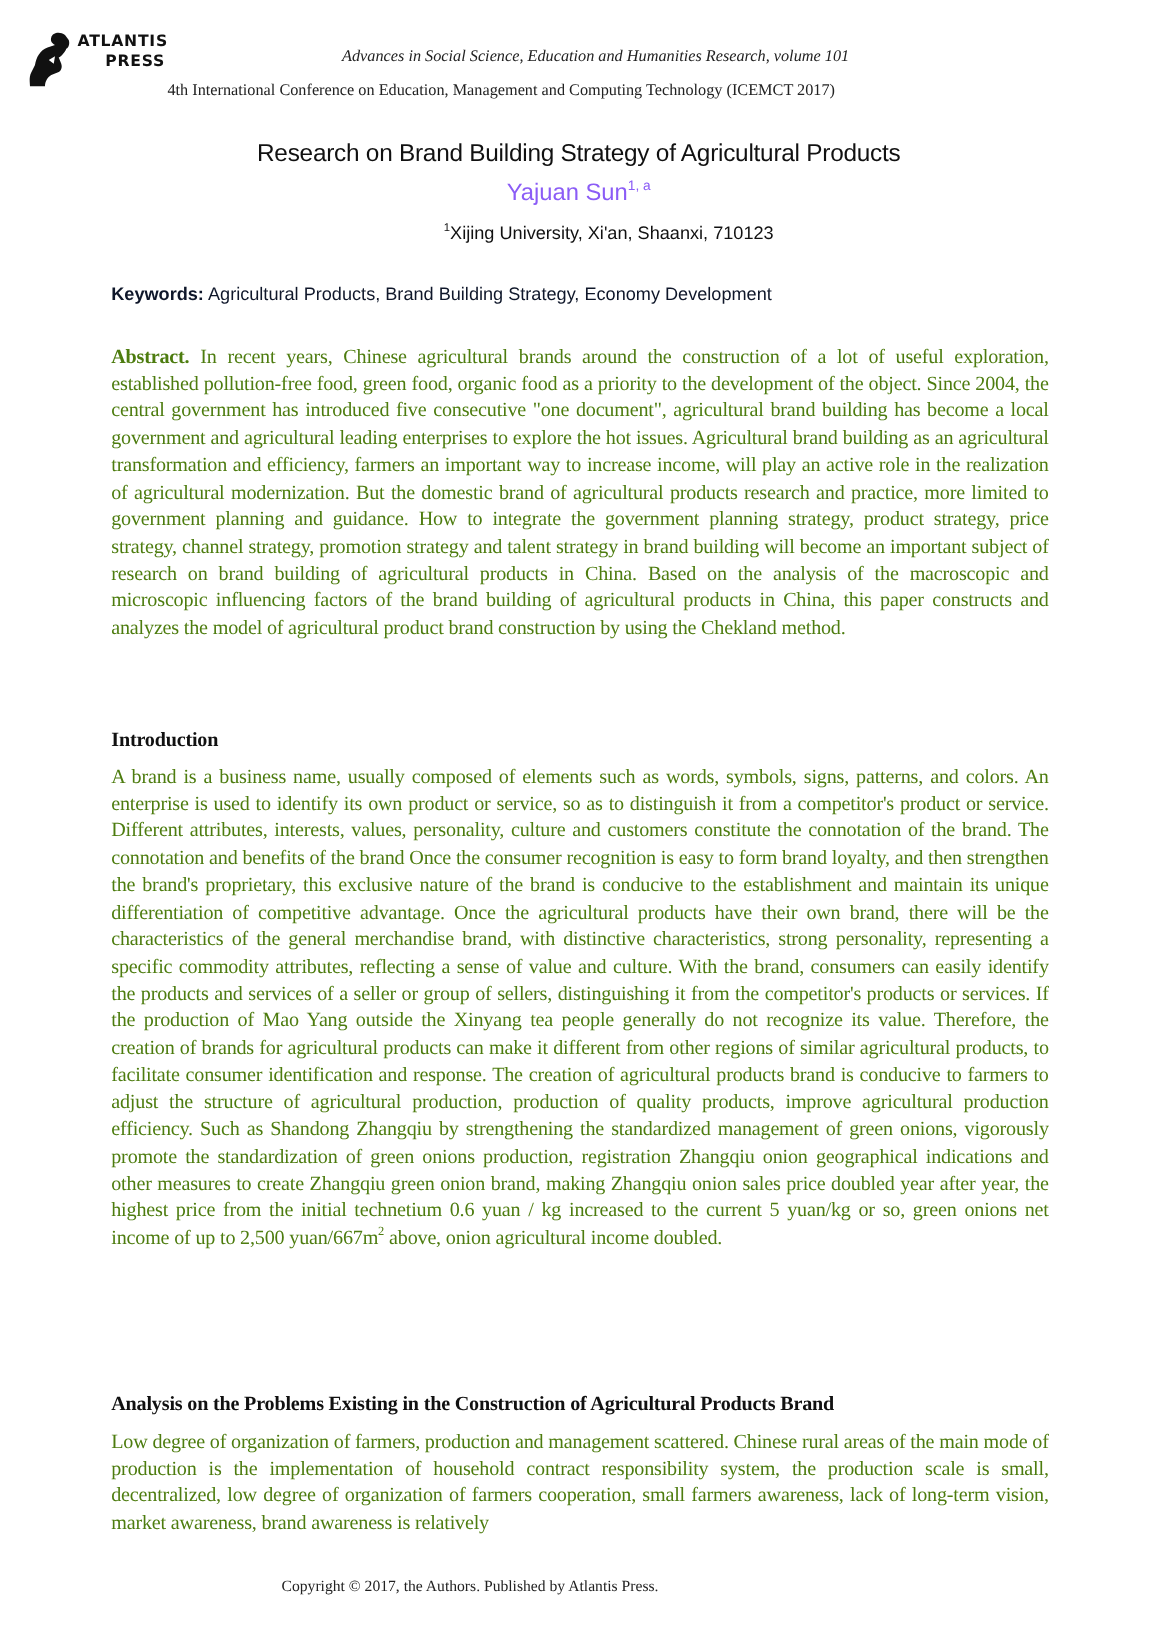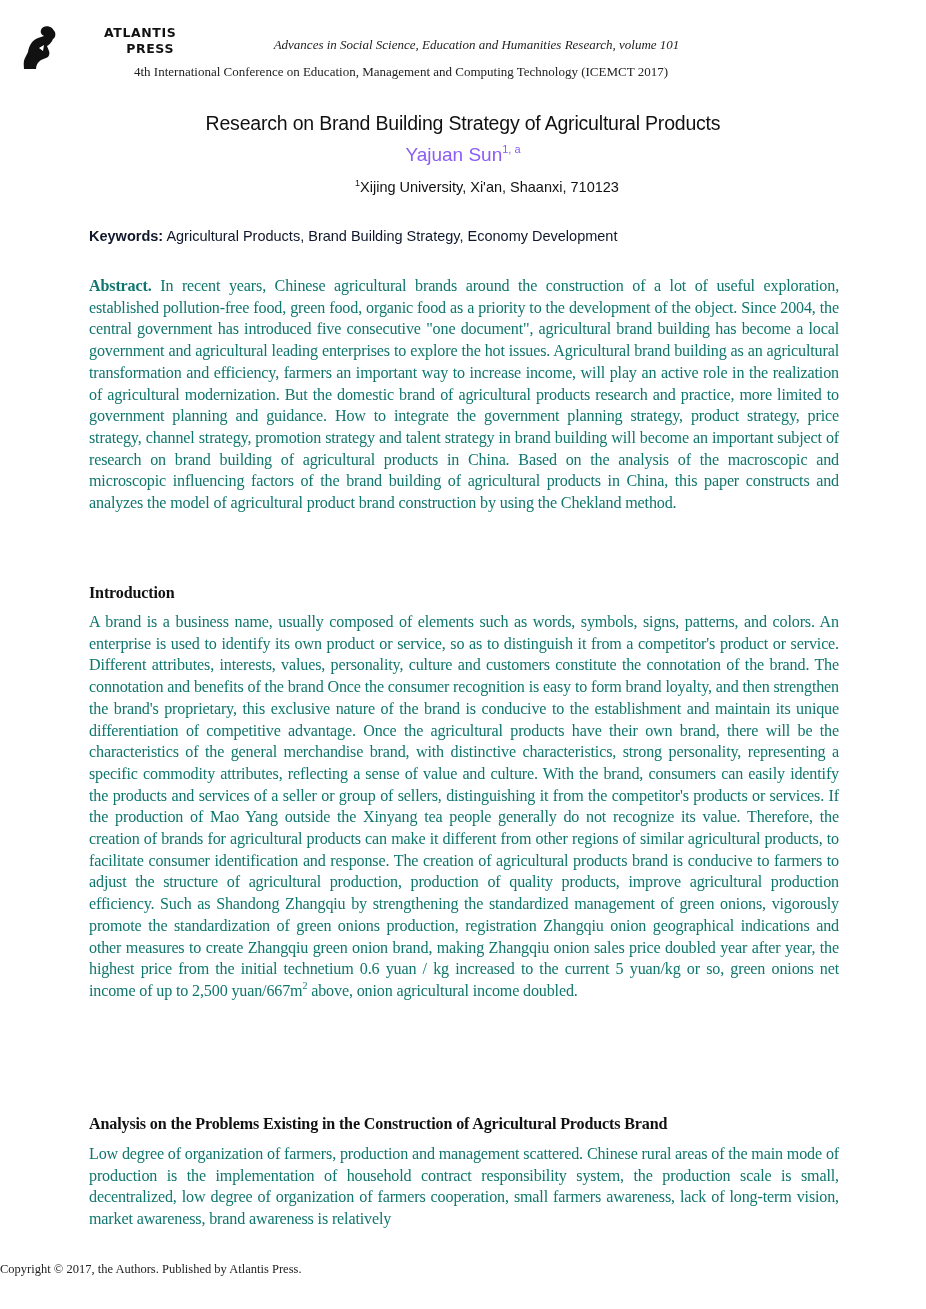--- a/index.html
+++ b/index.html
@@ -28,21 +28,20 @@
       left: 40px;
       top: 3px;
       font-family: "DejaVu Sans", sans-serif;
       font-weight: bold;
       font-size: 12.5px;
       line-height: 16px;
       letter-spacing: 0.6px;
       color: #111;
       text-align: right;
       width: 70px;
-      margin-left: 42px;
     }
     .header-journal {
       position: absolute;
       left: 0;
       width: 926px;
       top: 37px;
       text-align: center;
       font-style: italic;
       font-size: 13px;
       color: #222;
@@ -107,38 +106,39 @@
       color: #0f172a;
     }
     .keywords b { font-weight: bold; }
     .para {
       position: absolute;
       left: 89px;
       width: 750px;
       font-size: 16.1px;
       line-height: 21.7px;
       text-align: justify;
-      color: #0f766e;
+      color: #4d7c0f;
       letter-spacing: -0.15px;
     }
     .para b { font-weight: bold; }
     .heading {
       position: absolute;
       left: 89px;
       font-weight: bold;
       font-size: 16.1px;
       color: #111;
       letter-spacing: -0.15px;
     }
     .para sup { font-size: 10px; vertical-align: 7px; line-height: 0; }
     .footer {
       position: absolute;
       left: 0;
       width: 768px;
       top: 1262px;
+      text-align: center;
       font-size: 12.5px;
       line-height: 15px;
       color: #222;
       padding-right: 16px;
       box-sizing: border-box;
     }
     .page-number {
       position: absolute;
       left: 832px;
       top: 1338px;

